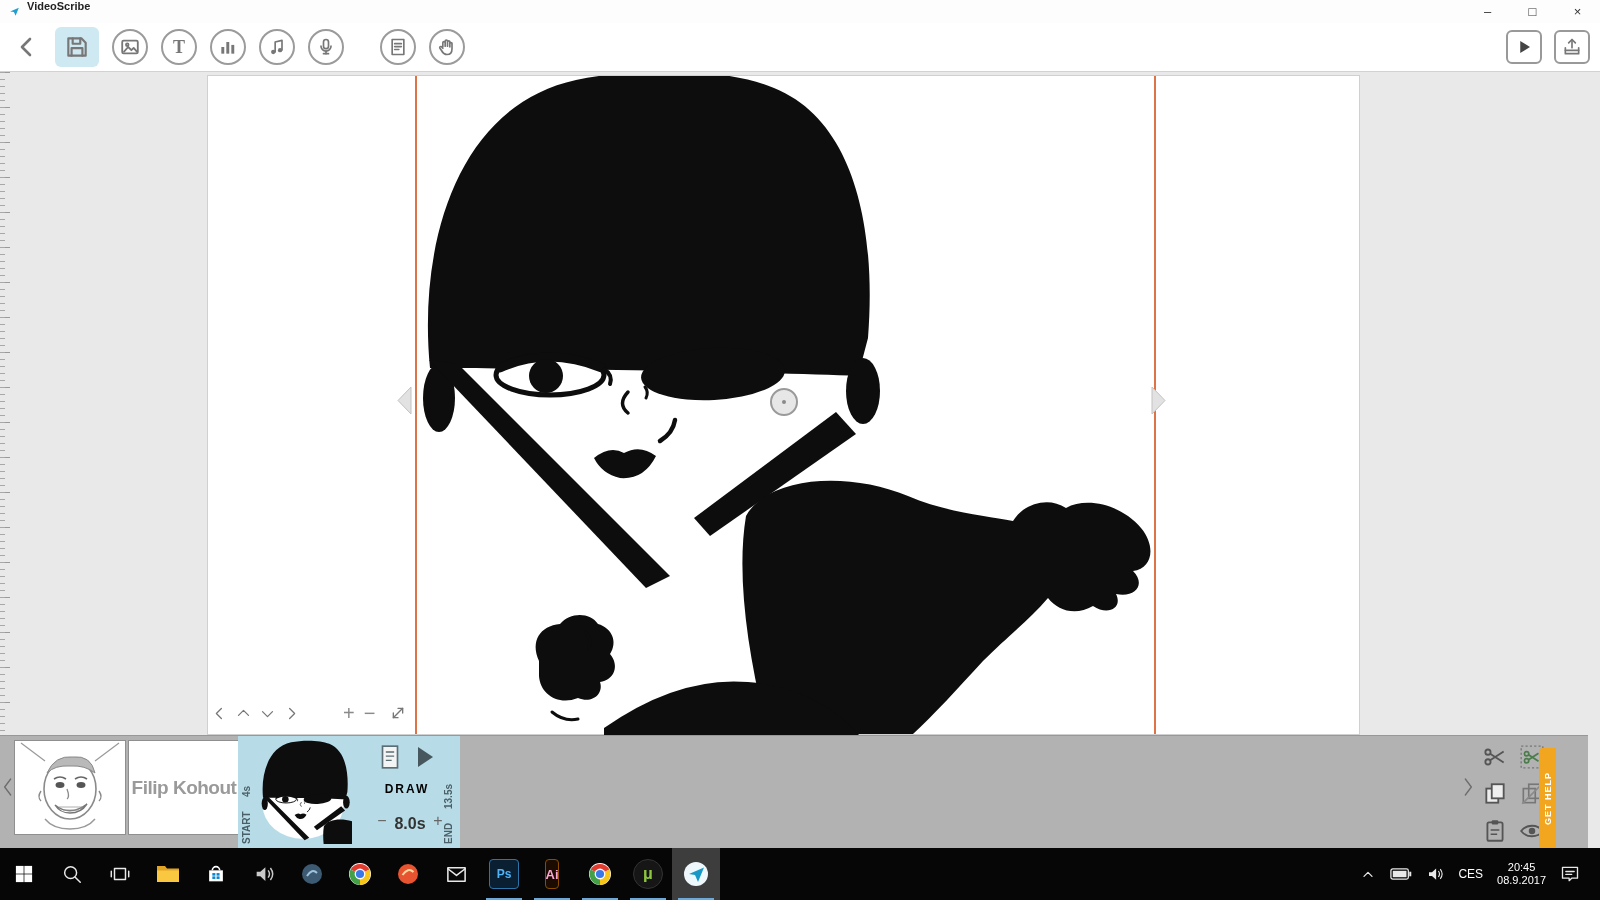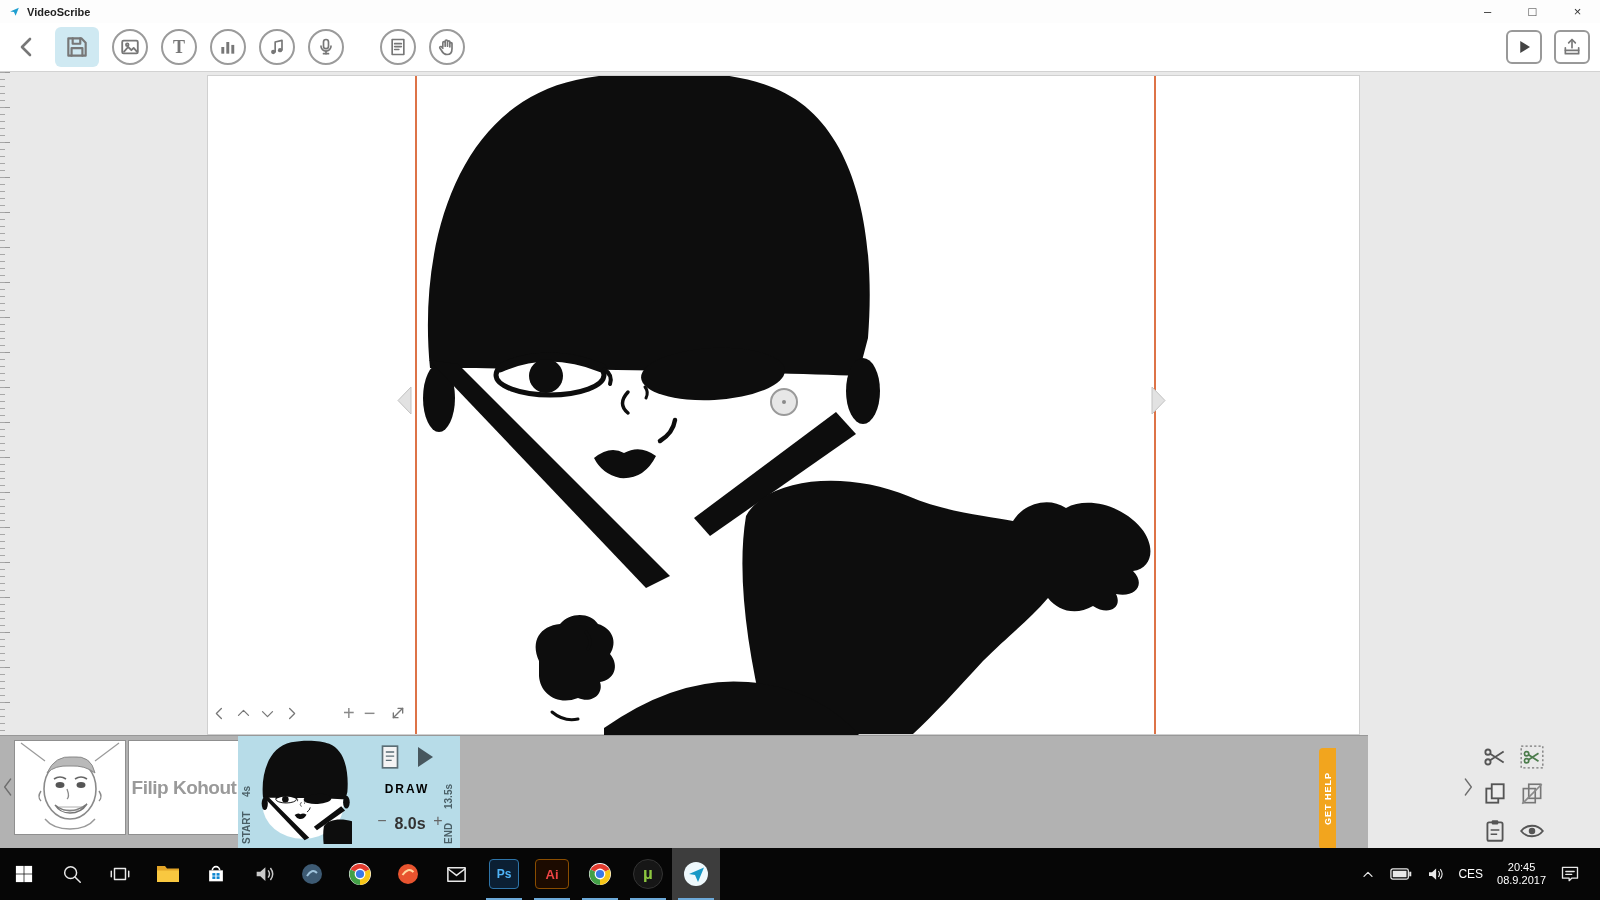--- a/index.html
+++ b/index.html
@@ -1,21 +1,21 @@
 <!DOCTYPE html>
 <html><head>
 <meta charset="utf-8">
 <style>
   * { margin:0; padding:0; box-sizing:border-box; }
   html,body { width:1600px; height:900px; }
   body { font-family:"Liberation Sans", sans-serif; overflow:hidden; background:#e9e9e9; }
   #screen { position:relative; width:1600px; height:900px; background:#e9e9e9; overflow:hidden; }
 
   
-  .titlebar { position:absolute; top:0; left:0; width:1600px; height:23px; background:#fdfdfd; display:flex; align-items:center; z-index:30; }
+  .titlebar { position:absolute; top:0; left:0; width:1600px; height:23px; background:#fdfdfd; display:flex; z-index:30; }
   .titlebar .logo { margin-left:8px; display:flex; align-items:center; }
   .titlebar .title { margin-left:6px; font-size:11px; font-weight:bold; color:#222; }
   .win-controls { margin-left:auto; display:flex; height:23px; }
   .win-btn { width:45px; height:23px; display:flex; align-items:center; justify-content:center; font-size:13px; color:#333; cursor:default; }
 
   
   .toolbar { position:absolute; top:23px; left:0; width:1600px; height:49px; background:#ffffff; border-bottom:1px solid #d2d2d2; display:flex; align-items:center; z-index:25; }
   .tb-left { display:flex; align-items:center; gap:13px; padding-left:12px; }
   .tb-group2 { display:flex; align-items:center; gap:13px; margin-left:36px; }
   .tb-right { margin-left:auto; display:flex; align-items:center; gap:12px; padding-right:10px; }
@@ -42,21 +42,21 @@
   .cursor-ring { position:absolute; left:562px; top:312px; width:28px; height:28px; border:2px solid #9a9a9a; border-radius:50%; background:rgba(160,160,160,.25); }
   .cursor-ring::after { content:""; position:absolute; left:10px; top:10px; width:4px; height:4px; border-radius:50%; background:#8a8a8a; }
   .paddle { position:absolute; top:314px; width:17px; height:29px; }
   .paddle.left { left:396px; }
   .paddle.right { left:1150px; }
   .canvas-nav { position:absolute; left:212px; top:631px; display:flex; align-items:center; gap:9px; color:#8a8a8a; }
   .canvas-nav .zoom-gap { width:26px; }
   .canvas-nav .glyph { font-size:20px; line-height:20px; color:#8a8a8a; }
 
   
-  .timeline { position:absolute; top:735px; left:0; width:1368px; height:113px; background:#b2b2b2; border-top:1px solid #989898; }
+  .timeline { position:absolute; top:735px; left:0; width:1588px; height:113px; background:#b2b2b2; border-top:1px solid #989898; }
   .tl-scroll-left { position:absolute; left:0px; top:38px; }
   .tl-scroll-right { position:absolute; left:1460px; top:38px; }
   .thumb { position:absolute; top:4px; width:112px; height:95px; background:#fff; border:1px solid #8f8f8f; overflow:hidden; }
   .thumb.t1 { left:14px; }
   .thumb.t2 { left:128px; display:flex; align-items:center; justify-content:center; }
   .thumb.t2 .caption { font-size:19px; font-weight:bold; color:#9a9a9a; letter-spacing:-0.5px; white-space:nowrap; }
   .tl-selected { position:absolute; left:238px; top:0; width:222px; height:113px; background:#b7dce8; }
   .vlabel { position:absolute; top:4px; height:104px; writing-mode:vertical-rl; transform:rotate(180deg);
             font-size:10px; font-weight:bold; color:#4a5f66; display:flex; align-items:center; }
   .vlabel .vgap { height:14px; display:inline-block; }
@@ -75,21 +75,21 @@
   .get-help { position:absolute; right:32px; top:12px; width:17px; height:101px; background:#f2a51e; border-radius:4px 0 0 4px;
               display:flex; align-items:center; justify-content:center; }
   .get-help span { writing-mode:vertical-rl; transform:rotate(180deg); color:#fff; font-size:9px; font-weight:bold; letter-spacing:1px; }
 
   
   .taskbar { position:absolute; top:848px; left:0; width:1600px; height:52px; background:#060606; display:flex; align-items:stretch; }
   .slot { position:relative; width:48px; height:52px; display:flex; align-items:center; justify-content:center; }
   .slot.open::after { content:""; position:absolute; left:6px; right:6px; bottom:0; height:2px; background:#6ca9d8; }
   .slot.active { background:#3d3d3d; }
   .ps-badge { width:30px; height:30px; border-radius:4px; background:#0b1f33; border:1px solid #2e74a8; color:#4fb3f6; font-size:12px; font-weight:bold; display:flex; align-items:center; justify-content:center; }
-  .ai-badge { width:34px; height:30px; border-radius:4px; background:#1c0b00; border:1px solid #8a4d00; color:#ef4444; font-size:13px; font-weight:bold; display:flex; align-items:center; justify-content:center; }
+  .ai-badge { width:14px; height:30px; border-radius:4px; background:#1c0b00; border:1px solid #8a4d00; color:#f9a8d4; font-size:13px; font-weight:bold; display:flex; align-items:center; justify-content:center; }
   .ut-badge { width:30px; height:30px; border-radius:50%; background:#161616; border:1px solid #333; color:#8cc63f; font-size:17px; font-weight:bold; display:flex; align-items:center; justify-content:center; }
   .tray { margin-left:auto; display:flex; align-items:center; gap:14px; padding-right:20px; color:#eee; }
   .tray .lang { font-size:12px; color:#fff; }
   .tray .clock { text-align:center; font-size:11px; line-height:13px; color:#fff; }
   .white-stroke { fill:none; stroke:#e8e8e8; stroke-width:1.6; stroke-linecap:round; stroke-linejoin:round; }
 </style>
 </head>
 <body>
 
 <div id="screen">

